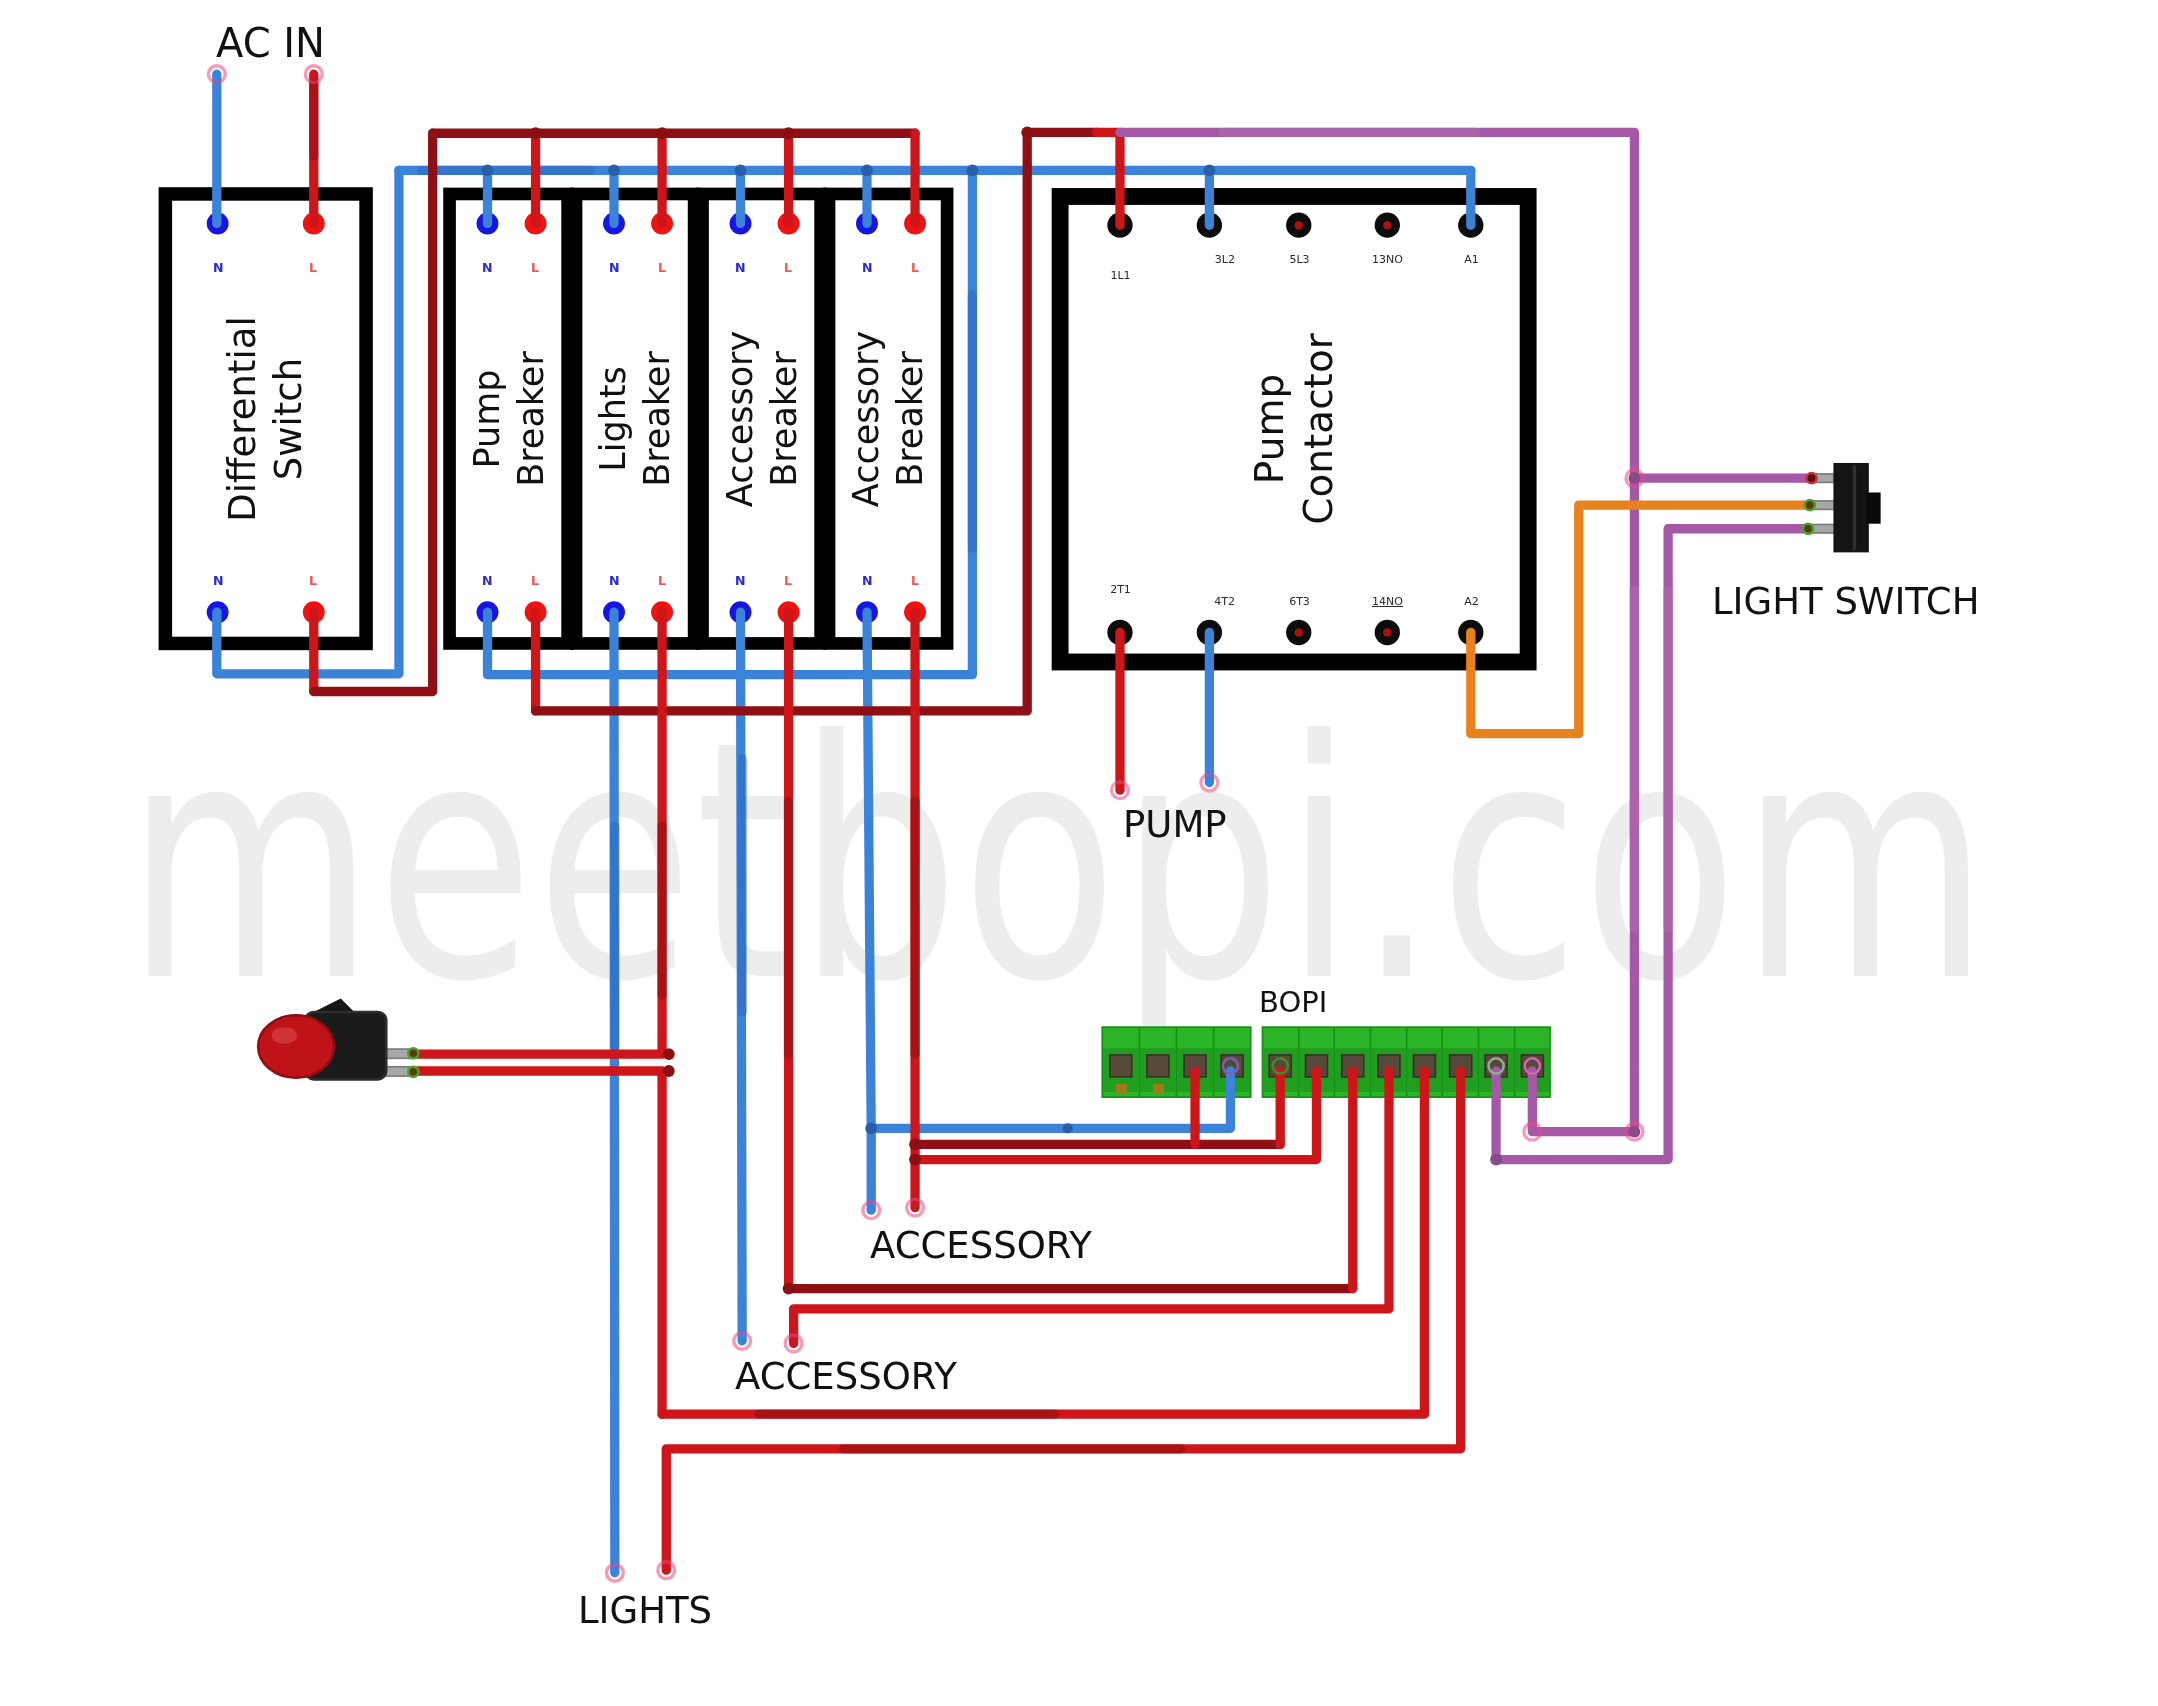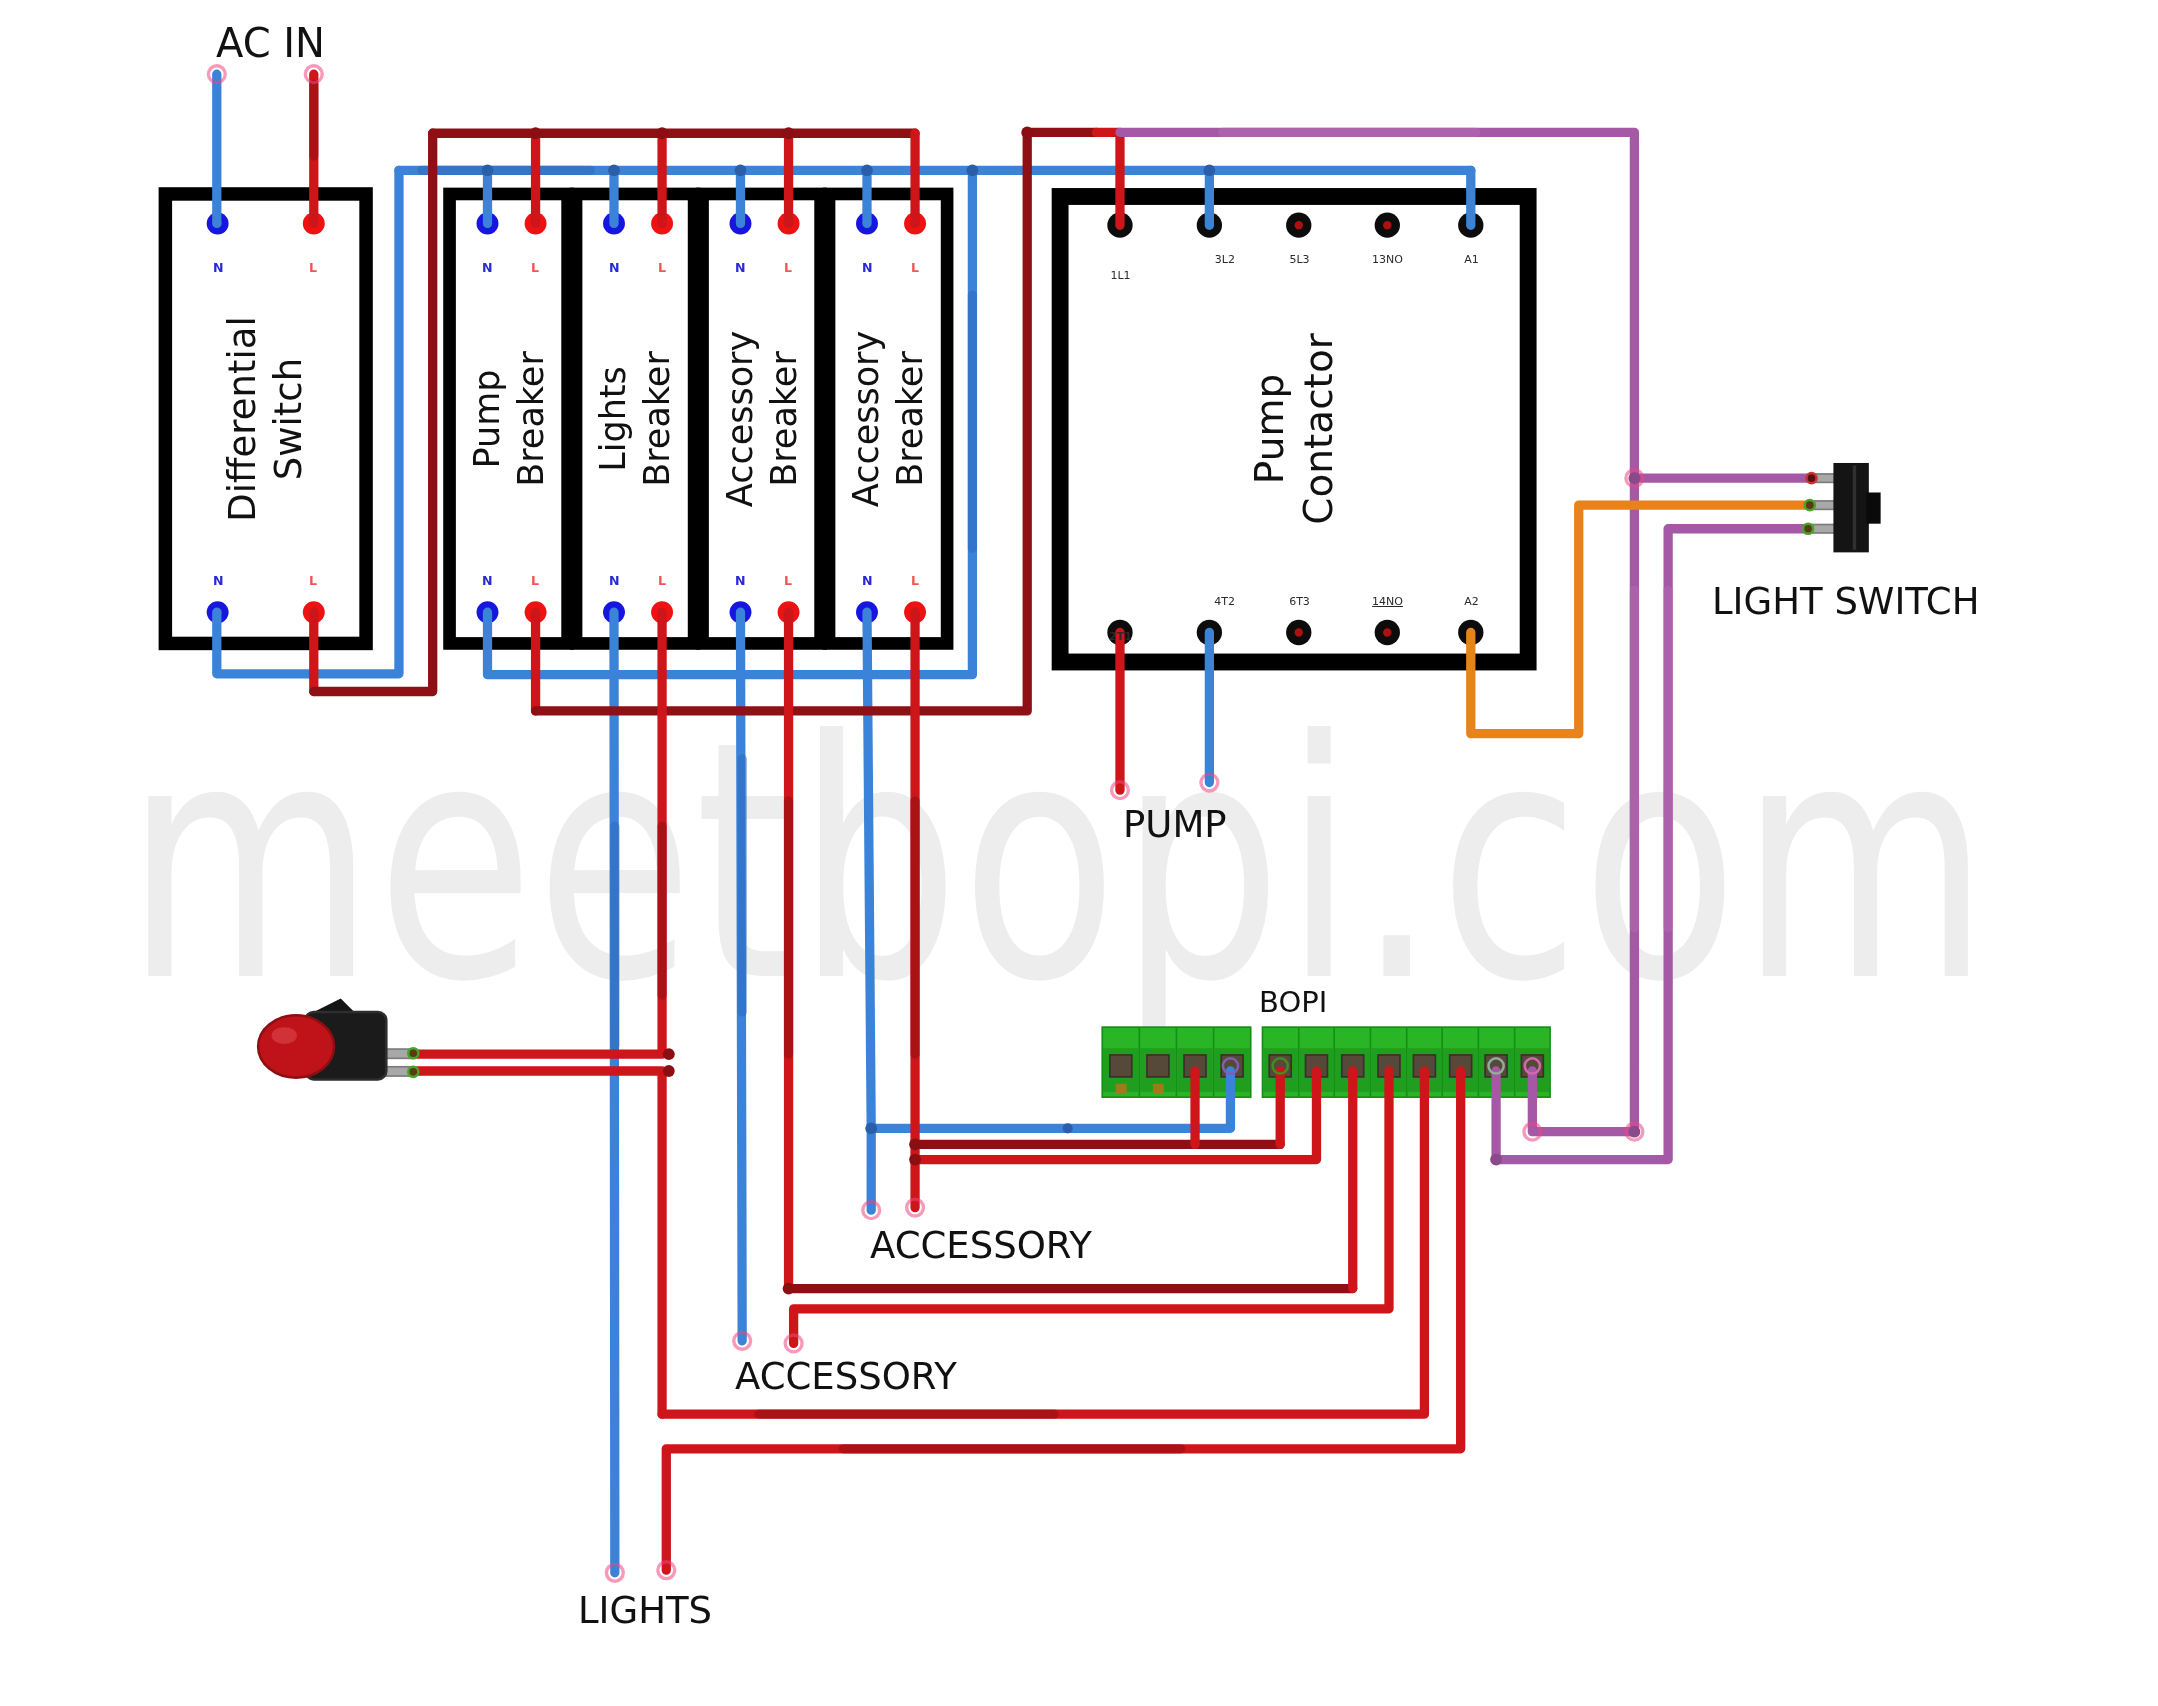--- a/index.html
+++ b/index.html
@@ -360,21 +360,21 @@
   <span class="nl n" style="left:862px;top:260px;">N</span>
   <span class="nl l" style="left:911px;top:260px;">L</span>
   <span class="nl n" style="left:862px;top:573px;">N</span>
   <span class="nl l" style="left:911px;top:573px;">L</span>
 
   <span class="ct ctr" style="left:1120px;top:253px;margin-top:16px;">1L1</span>
   <span class="ct ctr" style="left:1209px;top:253px;text-align:right;">3L2</span>
   <span class="ct ctr" style="left:1299px;top:253px;">5L3</span>
   <span class="ct ctr" style="left:1387px;top:253px;">13NO</span>
   <span class="ct ctr" style="left:1471px;top:253px;">A1</span>
-  <span class="ct ctr" style="left:1120px;top:630px;font-weight:bold;">2T1</span>
+  <span class="ct ctr" style="left:1120px;top:583px;">2T1</span>
   <span class="ct ctr" style="left:1209px;top:595px;text-align:right;">4T2</span>
   <span class="ct ctr" style="left:1299px;top:595px;">6T3</span>
   <span class="ct ctr" style="left:1387px;top:595px;text-decoration:underline;">14NO</span>
   <span class="ct ctr" style="left:1471px;top:595px;">A2</span>
 
   <div class="lbl big" style="left:1123px;top:803px;">PUMP</div>
   <div class="lbl big" style="left:1712px;top:580px;">LIGHT SWITCH</div>
   <div class="lbl" style="left:1259px;top:985px;font-size:29px;">BOPI</div>
   <div class="lbl big" style="left:870px;top:1224px;">ACCESSORY</div>
   <div class="lbl big" style="left:735px;top:1355px;">ACCESSORY</div>

